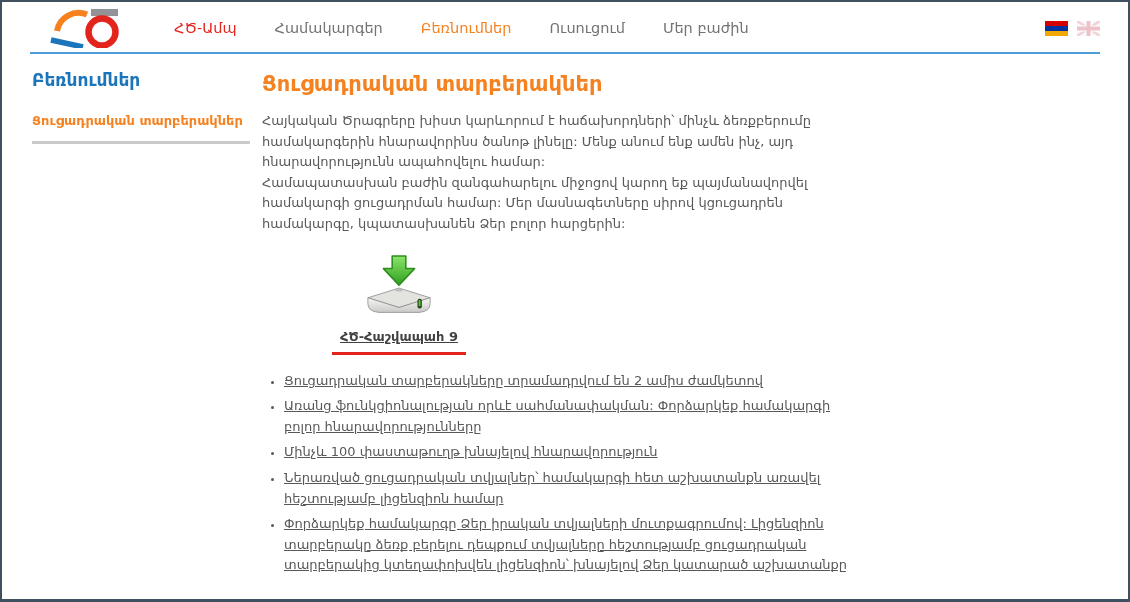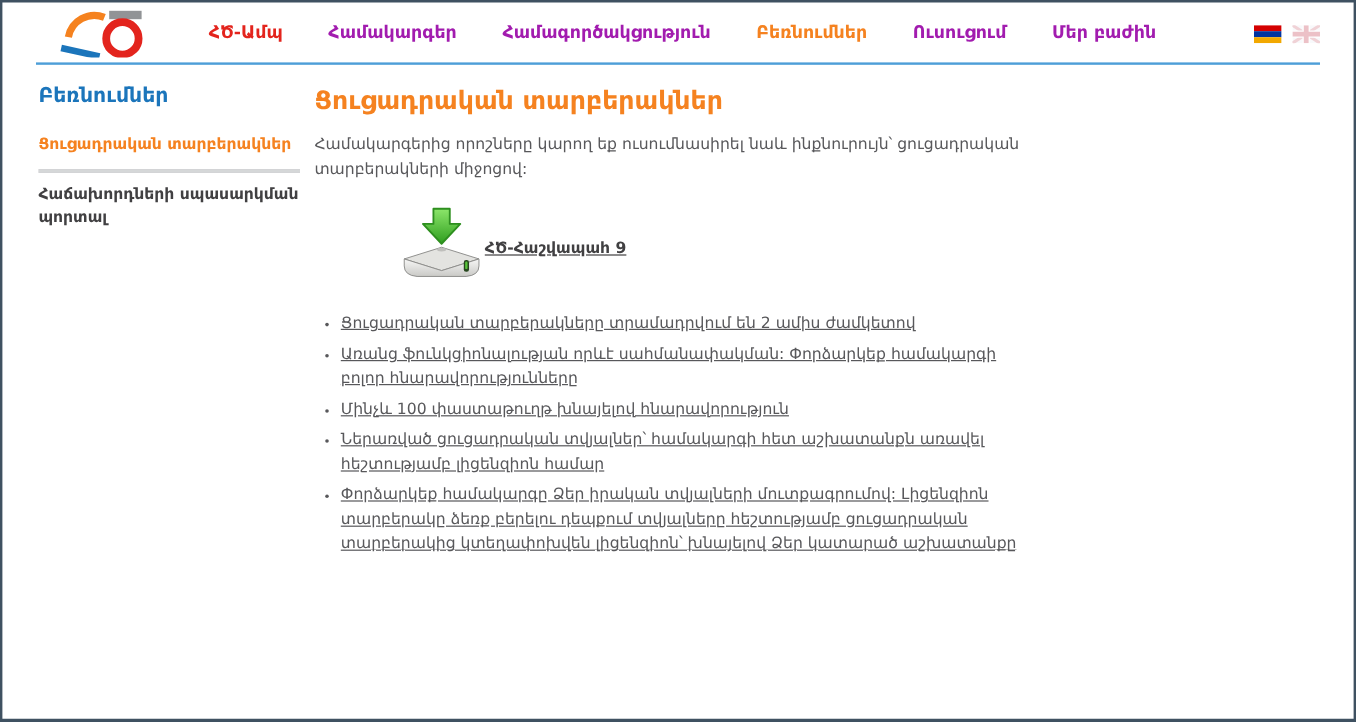--- a/index.html
+++ b/index.html
@@ -5,42 +5,42 @@
   html,body{margin:0;padding:0;background:#fff;}
   .page{
     width:1130px;height:602px;box-sizing:border-box;background:#fff;
     border:2px solid #3F5161;border-bottom-width:3px;overflow:hidden;
     font-family:"DejaVu Sans",sans-serif;
   }
   
   header{display:flex;align-items:center;height:44px;padding:4px 28px 0 44px;}
   .logo{display:block;width:82px;height:40px;flex-shrink:0;cursor:pointer;}
   nav{display:flex;gap:38px;margin-left:46px;white-space:nowrap;}
-  .nav-item{font-weight:bold;font-size:14.5px;text-decoration:none;cursor:pointer;}
-  .nav-blue{color:#a21caf;}
+  .nav-item{font-weight:normal;font-size:14.5px;text-decoration:none;cursor:pointer;}
+  .nav-blue{color:#737373;}
   .nav-red{color:#E3241D;}
   .nav-active{color:#F58220;}
   .flags{margin-left:auto;display:flex;align-items:center;gap:9px;}
   .flag{display:block;width:23px;height:15px;cursor:pointer;}
   .flag.inactive{opacity:.55;}
   .header-rule{border-top:2px solid #4D9ED8;margin:2px 28px 0 28px;}
   
   .body{display:flex;padding:14px 28px 0 30px;}
   aside{width:218px;flex-shrink:0;}
   .side-title{color:#1B75BB;font-size:17px;font-weight:bold;margin:2px 0 12px;}
   .side-item{display:block;font-weight:bold;font-size:13px;color:#414042;text-decoration:none;
     padding:10px 0;line-height:1.45;cursor:pointer;}
   .side-item.active{color:#F58220;}
   .sep{border-top:1px solid #C9CACC;}
   
   main{margin-left:12px;width:594px;color:#58585B;font-size:13px;line-height:1.58;}
   .page-title{color:#F58220;font-size:21px;font-weight:bold;margin:0 0 10px;}
   main p{margin:0;}
   .downloads{display:flex;gap:64px;margin:20px 0 8px 70px;}
-  .download{width:134px;display:flex;flex-direction:row;align-items:center;}
+  .download{width:134px;display:flex;flex-direction:column;align-items:center;}
   .dl-icon{display:block;width:72px;height:72px;cursor:pointer;}
   .dl-label{color:#414042;font-weight:bold;font-size:13px;text-decoration:underline;
     margin-top:1px;cursor:pointer;white-space:nowrap;}
   .red-bar{height:3px;background:#E3241D;width:134px;margin-top:4px;}
   .red-bar.hidden{visibility:hidden;}
   ul{margin:16px 0 0;padding-left:22px;}
   li{margin-bottom:5px;text-decoration:underline;}
   li::marker{color:#58585B;font-size:11px;}
 </style>
 </head>
@@ -53,21 +53,20 @@
       <svg viewBox="0 0 82 40" width="82" height="40">
         <rect x="45" y="1" width="27" height="7" fill="#919396"></rect>
         <circle cx="56" cy="24" r="13.5" fill="none" stroke="#E3241D" stroke-width="6.5"></circle>
         <path d="M11 23 A 22 22 0 0 1 41 6.5" fill="none" stroke="#F5821F" stroke-width="6"></path>
         <path d="M5 32 L37 39" fill="none" stroke="#1B75BB" stroke-width="5.5"></path>
       </svg>
     </a>
     <nav>
       <a class="nav-item nav-red">ՀԾ-Ամպ</a>
       <a class="nav-item nav-blue">Համակարգեր</a>
-      <a class="nav-item nav-blue">Համագործակցություն</a>
       <a class="nav-item nav-active">Բեռնումներ</a>
       <a class="nav-item nav-blue">Ուսուցում</a>
       <a class="nav-item nav-blue">Մեր բաժին</a>
     </nav>
     <div class="flags">
       <a class="flag">
         <svg viewBox="0 0 23 15" width="23" height="15">
           <rect width="23" height="5" y="0" fill="#D40000"></rect>
           <rect width="23" height="5" y="5" fill="#0033A0"></rect>
           <rect width="23" height="5" y="10" fill="#F2A800"></rect>
@@ -86,26 +85,26 @@
   <div class="header-rule"></div>
 
   <div class="body">
 
     <aside>
       <div class="side-title">Բեռնումներ</div>
       <a class="side-item active">Ցուցադրական տարբերակներ</a>
       <div class="sep"></div>
       <div class="sep"></div>
       <div class="sep"></div>
-      <a class="side-item">Հաճախորդների սպասարկման պորտալ</a>
     </aside>
 
     <main>
       <h1 class="page-title">Ցուցադրական տարբերակներ</h1>
-      <p>Համակարգերից որոշները կարող եք ուսումնասիրել նաև ինքնուրույն՝ ցուցադրական տարբերակների միջոցով:</p>
+      <p>Հայկական Ծրագրերը խիստ կարևորում է հաճախորդների՝ մինչև ձեռքբերումը համակարգերին հնարավորինս ծանոթ լինելը: Մենք անում ենք ամեն ինչ, այդ հնարավորությունն ապահովելու համար:</p>
+      <p>Համապատասխան բաժին զանգահարելու միջոցով կարող եք պայմանավորվել համակարգի ցուցադրման համար: Մեր մասնագետները սիրով կցուցադրեն համակարգը, կպատասխանեն Ձեր բոլոր հարցերին:</p>
 
       <div class="downloads">
         <div class="download">
           <a class="dl-icon">
             <svg viewBox="0 0 72 74" width="72" height="72">
               <defs>
                 <linearGradient id="ga" x1="0" y1="0" x2="0" y2="1">
                   <stop offset="0" stop-color="#8CE66A"></stop>
                     <stop offset="1" stop-color="#2F9E1F"></stop>
                 </linearGradient>

